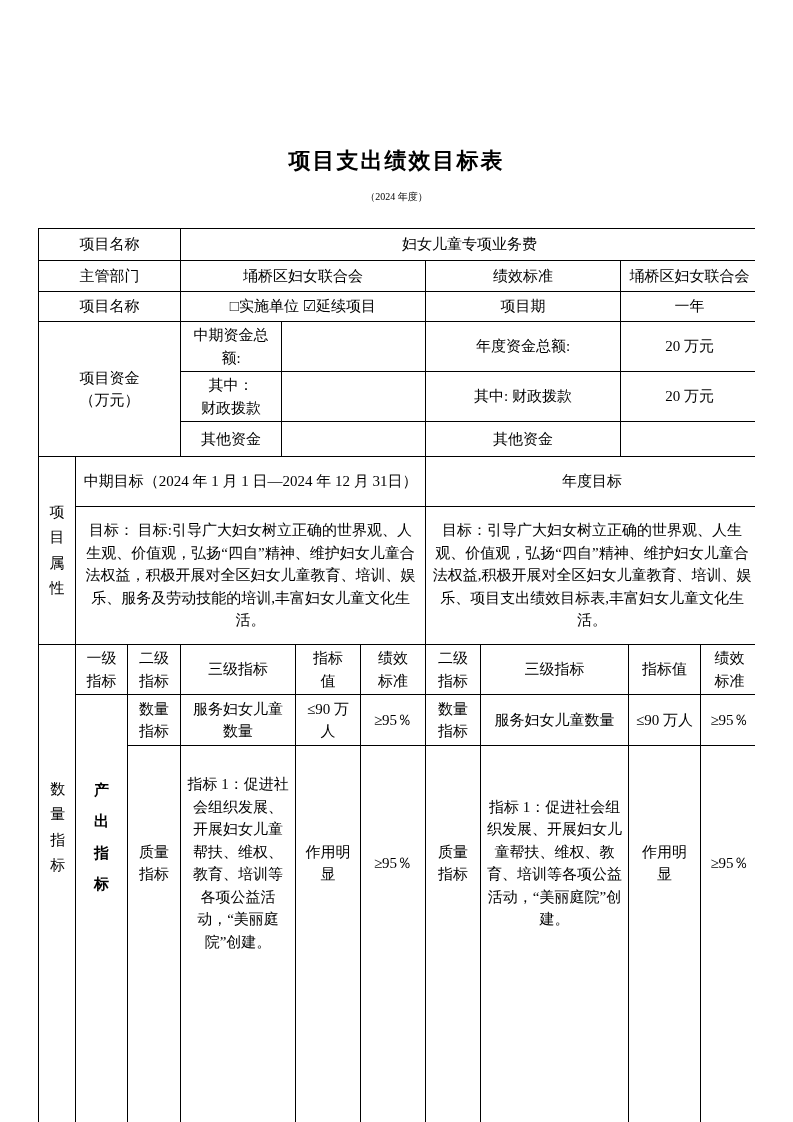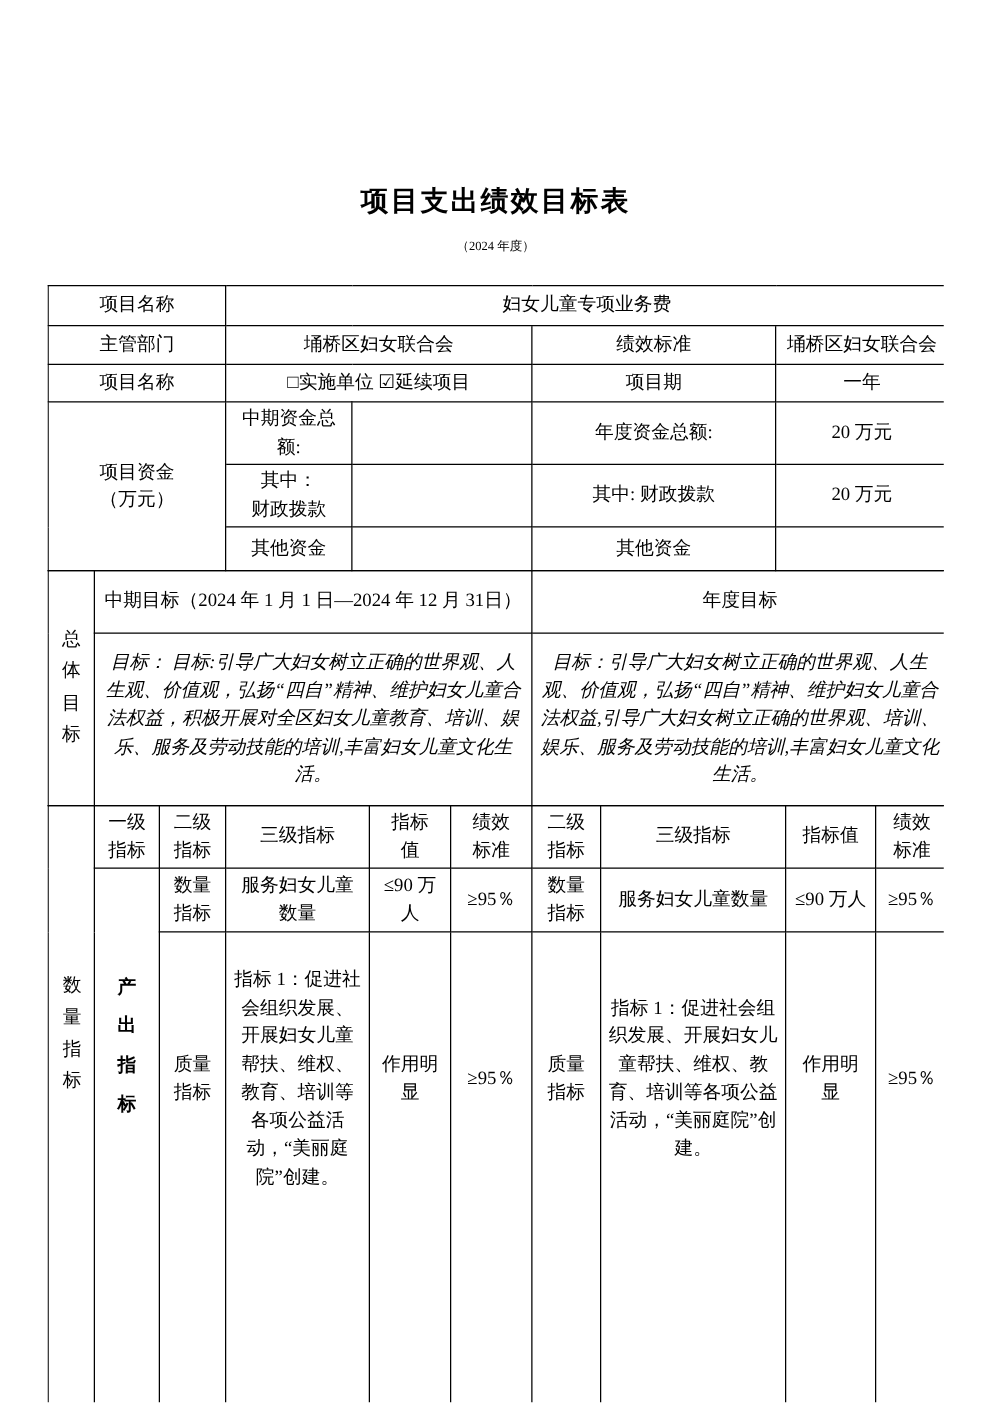--- a/index.html
+++ b/index.html
@@ -23,21 +23,21 @@
 
   .tbl td {
     border: 1px solid #000; text-align: center; vertical-align: middle;
     padding: 2px 6px; line-height: 1.5; overflow: hidden;
   }
 
   .left { text-align: left; }
   .preline { white-space: pre-line; }
 
   .goal-header-left { text-align: left; padding: 4px 8px; }
-  .goal-text { text-align: justify; padding: 8px 14px; line-height: 1.65; font-style: italic; }
+  .goal-text { text-align: justify; padding: 8px 14px; line-height: 1.65; }
 
   .vert-text {
     display: inline-block; width: 1.15em; word-break: break-all;
     line-height: 1.7; text-align: center;
   }
   .sparse { line-height: 2.1; font-weight: bold; }
 
   .hdr td { padding: 2px 10px; }
   .lv2 { padding: 2px 10px; }
   .ind-text { text-align: justify; padding: 4px 8px; line-height: 1.6; }
@@ -112,28 +112,28 @@
 
   <table class="tbl stack">
     <colgroup>
       <col style="width:37px">
         <col style="width:350px">
         <col style="width:333px">
     </colgroup>
     <tbody>
       <tr style="height:50px">
         <td rowspan="2">
-          <div class="vert-text">总体目标</div>
+          <div class="vert-text">项目属性</div>
         </td>
         <td class="goal-header-left">中期目标（2024 年 1 月 1 日—2024 年 12 月 31日）</td>
         <td>年度目标</td>
       </tr>
       <tr style="height:138px">
         <td class="goal-text">目标： 目标:引导广大妇女树立正确的世界观、人生观、价值观，弘扬“四自”精神、维护妇女儿童合法权益，积极开展对全区妇女儿童教育、培训、娱乐、服务及劳动技能的培训,丰富妇女儿童文化生活。</td>
-        <td class="goal-text">目标：引导广大妇女树立正确的世界观、人生观、价值观，弘扬“四自”精神、维护妇女儿童合法权益,引导广大妇女树立正确的世界观、培训、娱乐、服务及劳动技能的培训,丰富妇女儿童文化生活。</td>
+        <td class="goal-text">目标：引导广大妇女树立正确的世界观、人生观、价值观，弘扬“四自”精神、维护妇女儿童合法权益,积极开展对全区妇女儿童教育、培训、娱乐、项目支出绩效目标表,丰富妇女儿童文化生活。</td>
       </tr>
     </tbody>
   </table>
 
   <table class="tbl stack">
     <colgroup>
       <col style="width:37px">
         <col style="width:52px">
         <col style="width:53px">
       <col style="width:115px">

